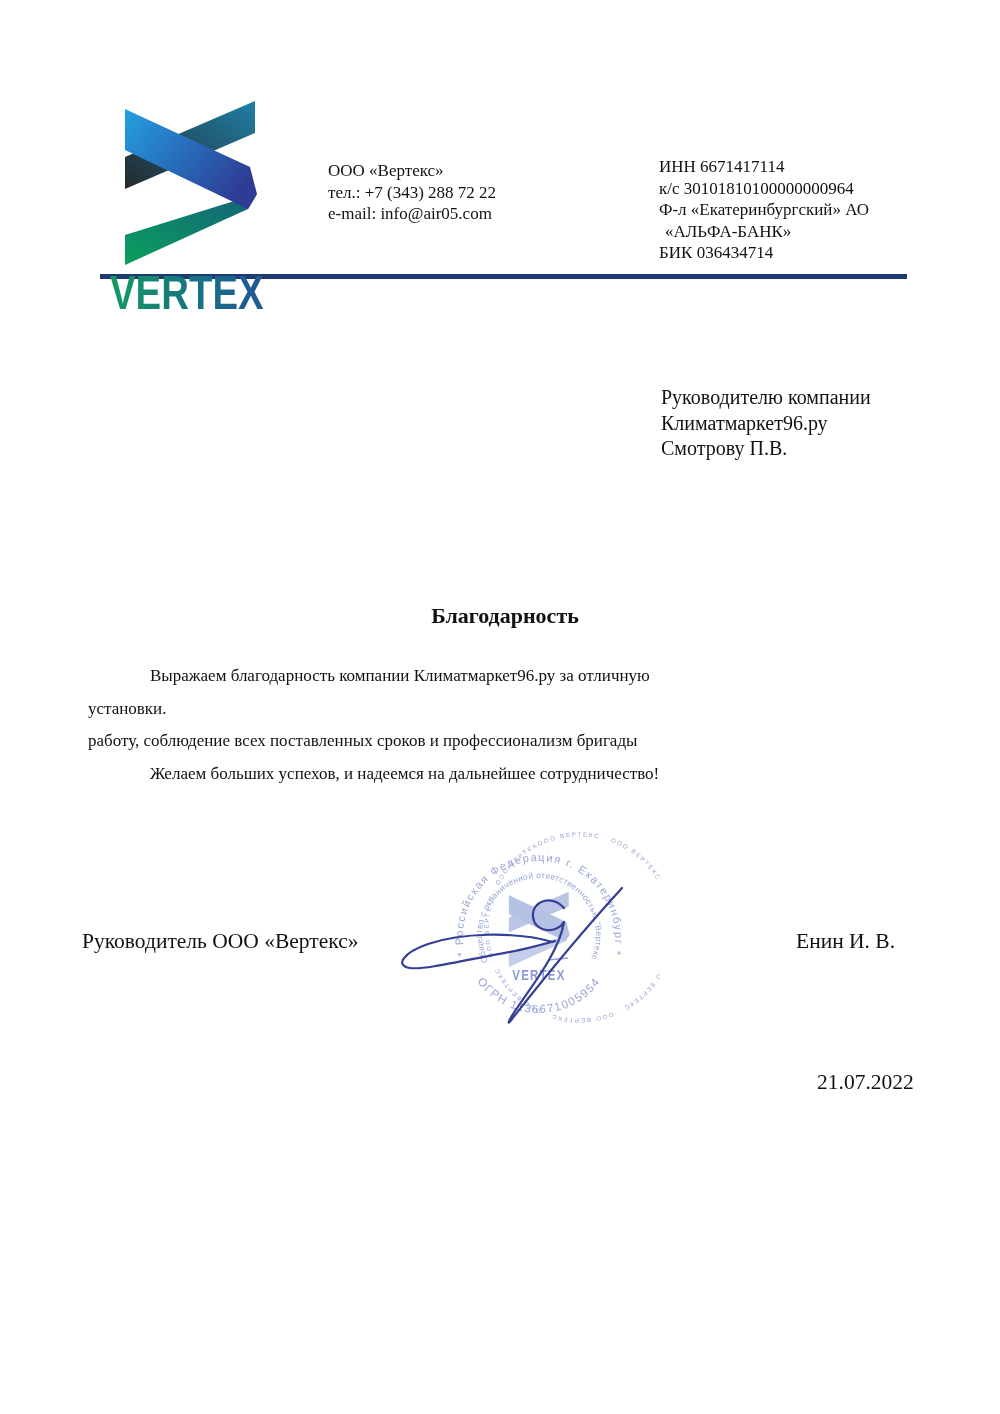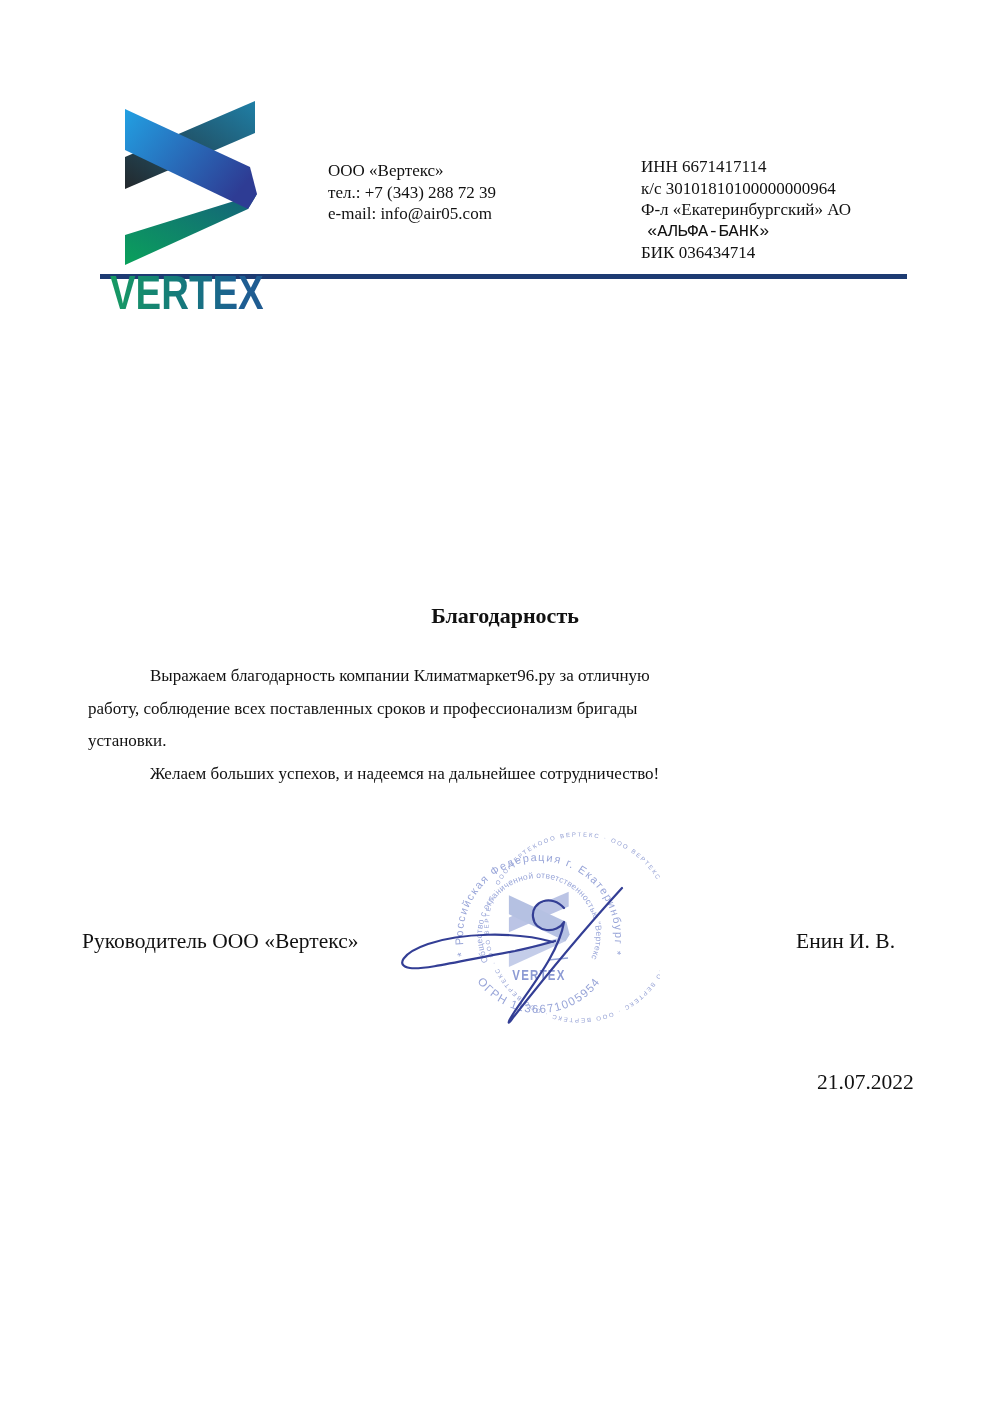--- a/index.html
+++ b/index.html
@@ -15,22 +15,22 @@
   .header-rule{left:100px;top:274px;width:807px;height:5px;background:#1d3b72;z-index:1;}
   .wordmark{
     left:110px;top:269px;z-index:2;
     font-family:"Liberation Sans","DejaVu Sans",sans-serif;
     font-weight:700;font-size:48px;line-height:48px;letter-spacing:0px;
     transform:scaleX(0.8);transform-origin:left top;
     background:linear-gradient(90deg,#179a62 0%,#157a7b 45%,#1d5e93 85%,#215b90 100%);
     -webkit-background-clip:text;background-clip:text;color:transparent;
   }
   .contact-block{left:328px;top:160px;font-size:17px;line-height:21.5px;}
-  .bank-block{left:641px;top:156px;font-size:17px;line-height:21.5px;}
-  .bank-indent{padding-left:6px;font-family:Liberation Mono, monospace;}
+  .bank-block{left:659px;top:156px;font-size:17px;line-height:21.5px;}
+  .bank-indent{padding-left:6px;}
   
   .recipient-block{left:661px;top:385px;font-size:20px;line-height:25.5px;}
   
   .letter-title{left:0;top:603px;width:1010px;text-align:center;font-size:22px;font-weight:700;}
   .body-block{left:88px;top:660px;width:840px;font-size:17px;line-height:32.5px;}
   .indent{padding-left:62px;}
   
   .sig-label{left:82px;top:929px;font-size:21.5px;}
   .sig-name{left:796px;top:929px;font-size:21.5px;font-weight:400;}
   .doc-date{left:817px;top:1070px;font-size:21.5px;}
@@ -68,38 +68,43 @@
     <polygon points="15,64 145,8 145,40 15,96" fill="url(#gDark)"></polygon>
     <polygon points="15,142 147,101 138,116 15,172" fill="url(#gGreen)"></polygon>
     <polygon points="15,16 140,74 147,101 138,116 15,57" fill="url(#gBlue)"></polygon>
   </svg>
 
   <div class="abs header-rule"></div>
   <div class="abs wordmark">VERTEX</div>
 
   <div class="abs contact-block">
     <div>ООО «Вертекс»</div>
-    <div>тел.: +7 (343) 288 72 39</div>
+    <div>тел.: +7 (343) 288 72 22</div>
     <div>e-mail: info@air05.com</div>
   </div>
 
   <div class="abs bank-block">
     <div>ИНН 6671417114</div>
     <div>к/с 30101810100000000964</div>
     <div>Ф-л «Екатеринбургский» АО</div>
     <div class="bank-indent">«АЛЬФА-БАНК»</div>
     <div>БИК 036434714</div>
   </div>
 
+  <div class="abs recipient-block">
+    <div>Руководителю компании</div>
+    <div>Климатмаркет96.ру</div>
+    <div>Смотрову П.В.</div>
+  </div>
 
   <div class="abs letter-title">Благодарность</div>
   <div class="abs body-block">
     <div class="indent">Выражаем благодарность компании Климатмаркет96.ру за отличную</div>
+    <div>установки.</div>
     <div>работу, соблюдение всех поставленных сроков и профессионализм бригады</div>
-    <div>установки.</div>
     <div class="indent">Желаем больших успехов, и надеемся на дальнейшее сотрудничество!</div>
   </div>
 
   <div class="abs sig-label">Руководитель ООО «Вертекс»</div>
   <div class="abs sig-name">Енин И. В.</div>
 
   <div class="abs stamp-wrap">
     <svg viewBox="0 0 280 225" width="280" height="225">
       <defs>
         <path id="microRing" d="M 159,18 A 91 91 0 1 1 158.9,18.05"></path>

